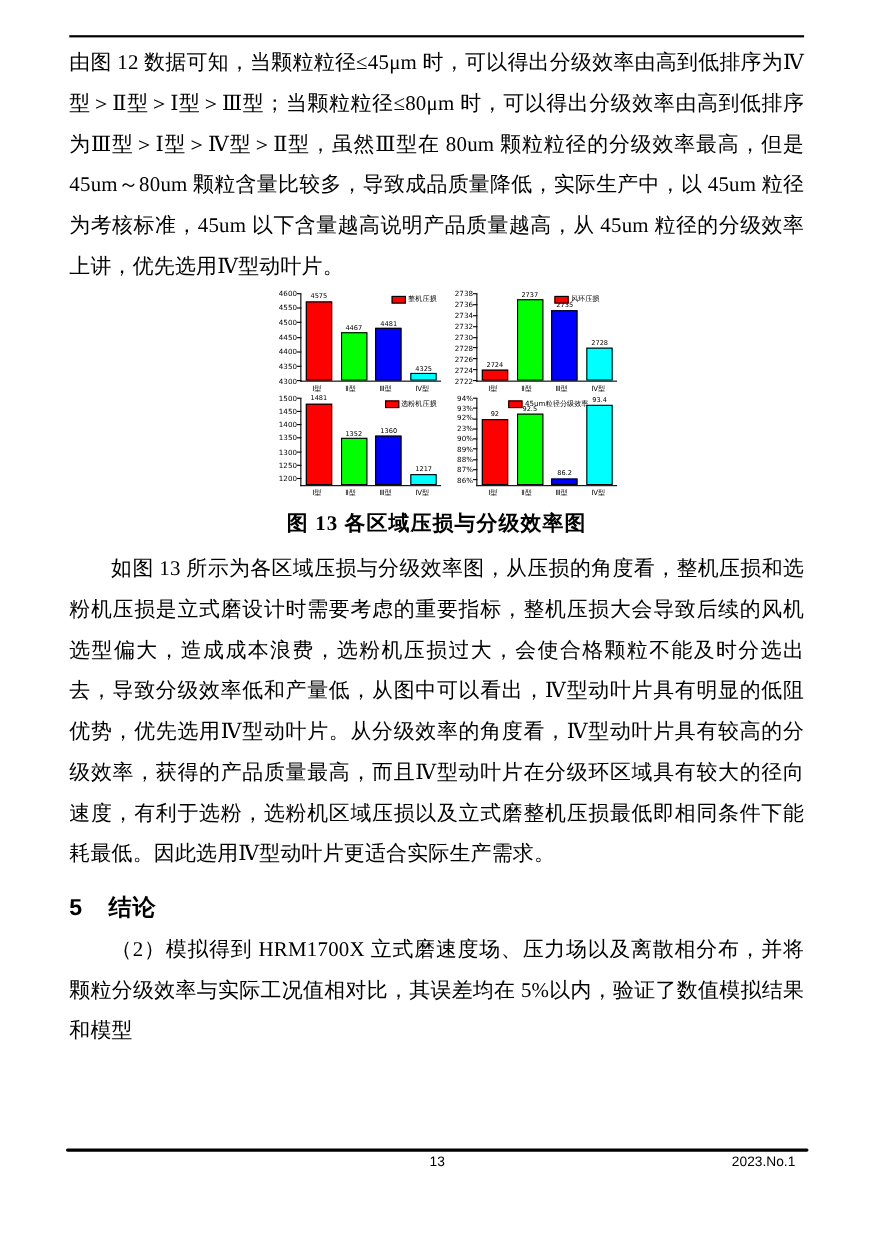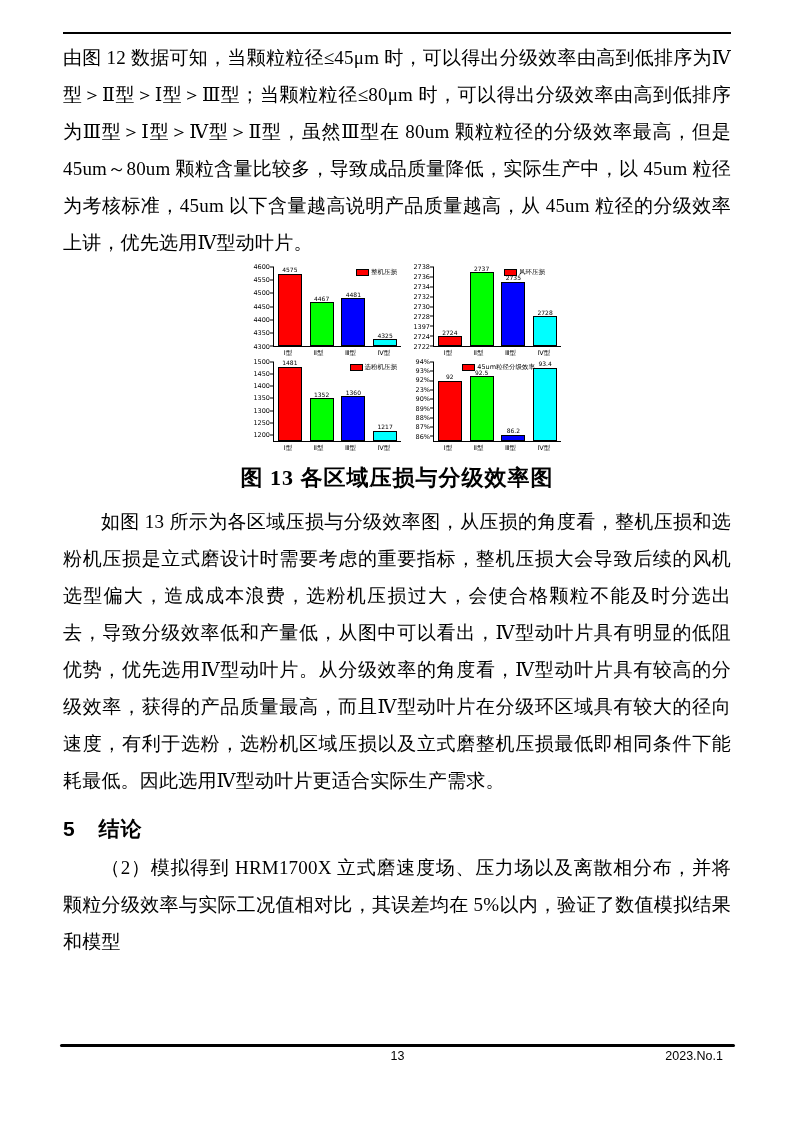--- a/index.html
+++ b/index.html
@@ -36,21 +36,21 @@
   .bar { position:relative; width:24px; border:1px solid #000; }
   .bval { position:absolute; bottom:100%; left:50%; transform:translateX(-50%); font-size:6px; line-height:1.4; white-space:nowrap; }
   .legend { position:absolute; top:2px; right:4px; display:flex; align-items:center; gap:2px; font-size:6.5px; line-height:1; white-space:nowrap; }
   .legend .sw { width:13px; height:7px; border:1px solid #000; }
   .xrow { grid-column:2; grid-row:2; display:flex; justify-content:space-around; font-size:6.5px; padding-top:2px; }
   .xrow span { white-space:nowrap; }
   .chart[data-chart="1"] .legend { right:16px; }
   .chart[data-chart="3"] .legend { right:26px;justify-content:center; }
 
   .figure-caption {
-    text-align:center; font-size:22px; font-weight:bold; margin-top:6px;
+    text-align:center; font-size:19px; font-weight:bold; margin-top:6px;
     letter-spacing:1px;
   }
 
   h2.section-heading {
     font-family:"Liberation Sans","DejaVu Sans",sans-serif;
     font-size:21px; font-weight:bold; margin:16px 0 4px 0; letter-spacing:1px;
   }
   h2.section-heading .num { margin-right:16px; }
 
   
@@ -113,21 +113,21 @@
               <span>Ⅰ型</span>
               <span>Ⅱ型</span>
               <span>Ⅲ型</span>
               <span>Ⅳ型</span>
             </div>
           </div>
         <div class="chart" data-chart="1">
             <div class="yaxis">
               <div class="ytick" style="bottom: 0%;">2722</div>
               <div class="ytick" style="bottom: 12.5%;">2724</div>
-              <div class="ytick" style="bottom: 25%;">1397</div>
+              <div class="ytick" style="bottom: 25%;">2726</div>
               <div class="ytick" style="bottom: 37.5%;">2728</div>
               <div class="ytick" style="bottom: 50%;">2730</div>
               <div class="ytick" style="bottom: 62.5%;">2732</div>
               <div class="ytick" style="bottom: 75%;">2734</div>
               <div class="ytick" style="bottom: 87.5%;">2736</div>
               <div class="ytick" style="bottom: 100%;">2738</div>
             </div>
             <div class="plot">
               <div class="tm" style="bottom: 0%;"></div>
               <div class="tm" style="bottom: 12.5%;"></div>

